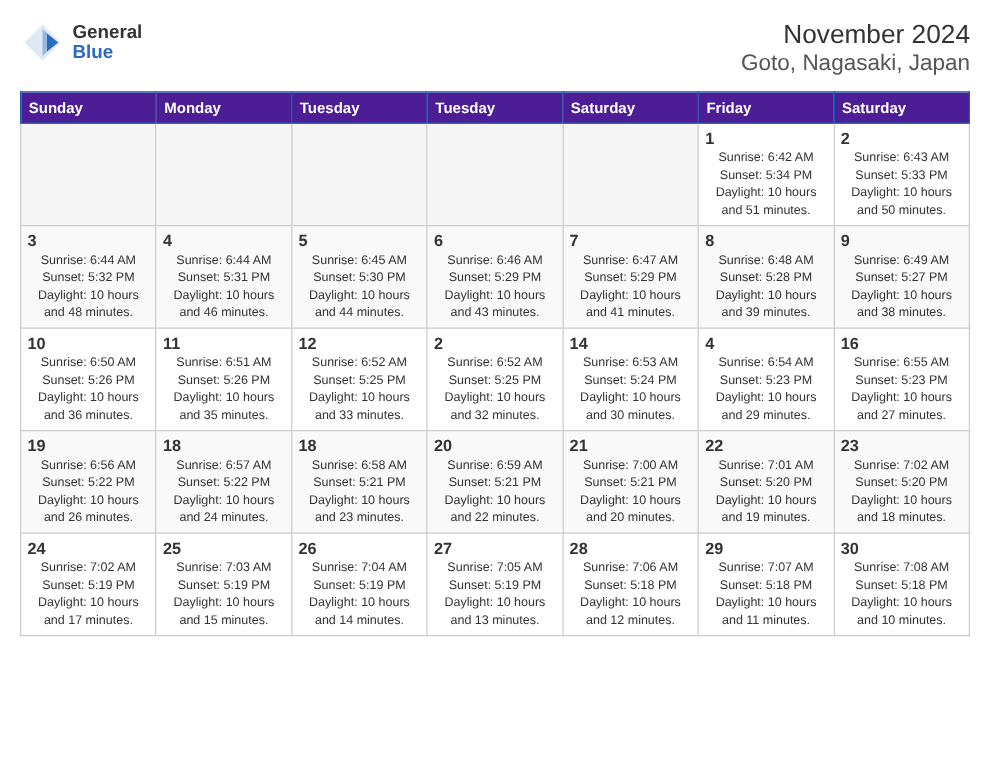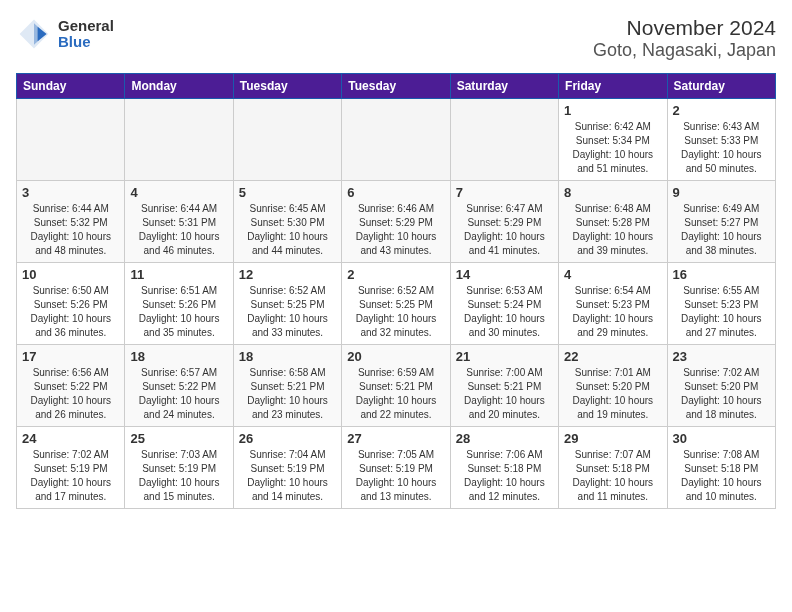--- a/index.html
+++ b/index.html
@@ -202,21 +202,21 @@
           <span class="day-num">4</span>
           <div class="day-info">Sunrise: 6:54 AM<br>Sunset: 5:23 PM<br>Daylight: 10 hours and 29 minutes.</div>
         </td>
         <td>
           <span class="day-num">16</span>
           <div class="day-info">Sunrise: 6:55 AM<br>Sunset: 5:23 PM<br>Daylight: 10 hours and 27 minutes.</div>
         </td>
       </tr>
       <tr>
         <td>
-          <span class="day-num">17</span>
+          <span class="day-num">19</span>
           <div class="day-info">Sunrise: 6:56 AM<br>Sunset: 5:22 PM<br>Daylight: 10 hours and 26 minutes.</div>
         </td>
         <td>
           <span class="day-num">18</span>
           <div class="day-info">Sunrise: 6:57 AM<br>Sunset: 5:22 PM<br>Daylight: 10 hours and 24 minutes.</div>
         </td>
         <td>
           <span class="day-num">18</span>
           <div class="day-info">Sunrise: 6:58 AM<br>Sunset: 5:21 PM<br>Daylight: 10 hours and 23 minutes.</div>
         </td>

